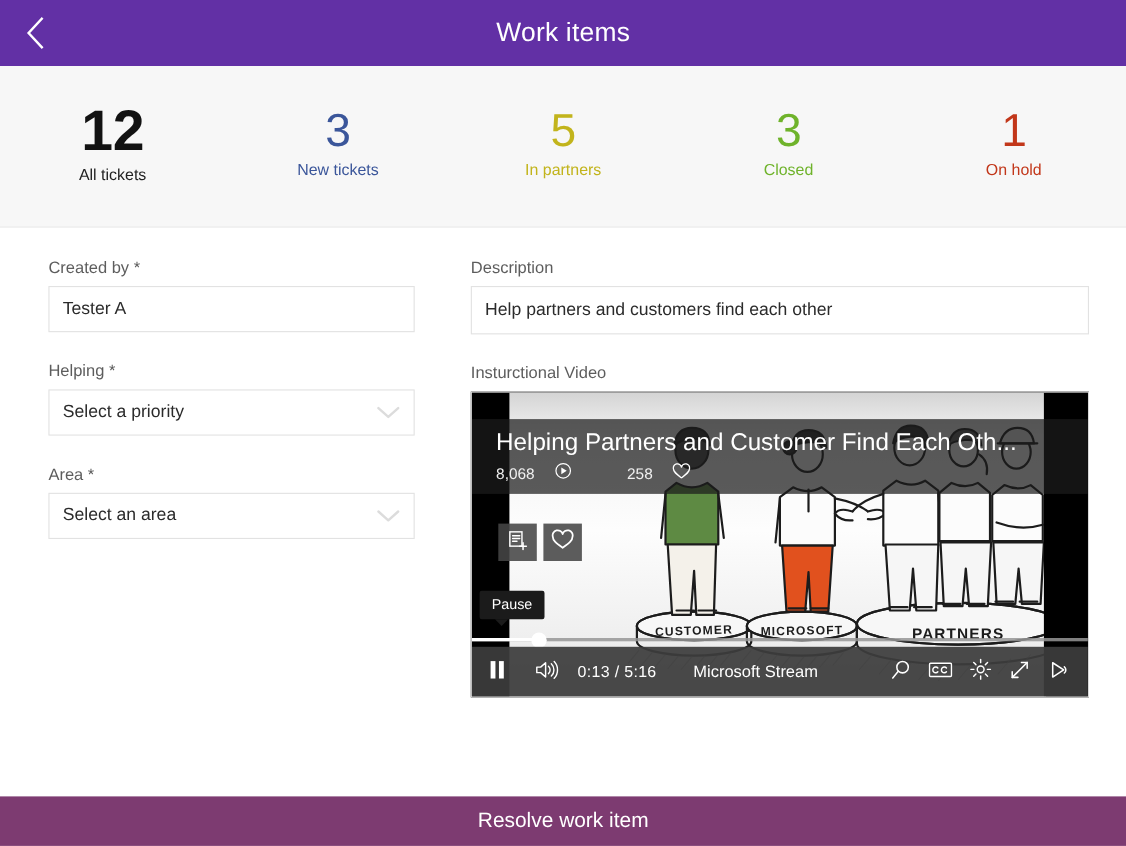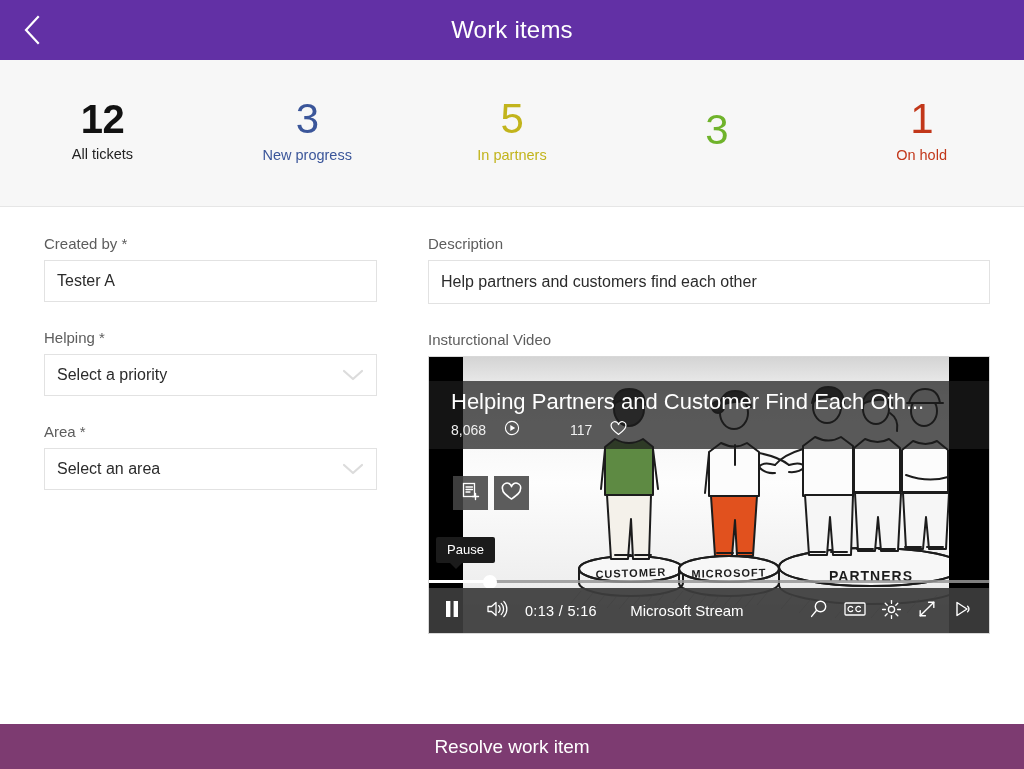--- a/index.html
+++ b/index.html
@@ -44,21 +44,21 @@
     display: flex;
     align-items: center;
     padding: 0 0 6px 0;
   }
   .stat {
     flex: 1 1 0;
     text-align: center;
     cursor: pointer;
   }
   .stat-value {
-    font-size: 40px;
+    font-size: 52px;
     font-weight: 700;
     line-height: 1.05;
     letter-spacing: -.5px;
   }
   .stat-label {
     font-size: 14.5px;
     margin-top: 6px;
     font-weight: 400;
   }
   .stat-0 .stat-value { font-weight: 700; }
@@ -267,30 +267,31 @@
 
 <div class="stats-band">
 
   <div class="stat stat-0">
     <div class="stat-value" style="color:#121212">12</div>
     <div class="stat-label" style="color:#222222">All tickets</div>
   </div>
 
   <div class="stat stat-1">
     <div class="stat-value" style="color:#3b569a">3</div>
-    <div class="stat-label" style="color:#3b569a">New progress</div>
+    <div class="stat-label" style="color:#3b569a">New tickets</div>
   </div>
 
   <div class="stat stat-2">
     <div class="stat-value" style="color:#c2b41c">5</div>
     <div class="stat-label" style="color:#c2b41c">In partners</div>
   </div>
 
   <div class="stat stat-3">
     <div class="stat-value" style="color:#6fb32b">3</div>
+    <div class="stat-label" style="color:#6fb32b">Closed</div>
   </div>
 
   <div class="stat stat-4">
     <div class="stat-value" style="color:#c2371a">1</div>
     <div class="stat-label" style="color:#c2371a">On hold</div>
   </div>
 
 </div>
 
 <div class="body-area">
@@ -439,21 +440,21 @@
           <div class="video-title">Helping Partners and Customer Find Each Oth...</div>
           <div class="video-meta">
             <span>8,068</span>
             <span>
               <svg width="16" height="16" viewBox="0 0 16 16" aria-hidden="true">
                 <circle cx="8" cy="8" r="6.6" fill="none" stroke="#ffffff" stroke-width="1.1"></circle>
                 <polygon points="6.3,4.9 11.2,8 6.3,11.1" fill="#ffffff"></polygon>
               </svg>
             </span>
             <span class="gap"></span>
-            <span>117</span>
+            <span>258</span>
             <span>
               <svg width="17" height="15" viewBox="0 0 17 15" aria-hidden="true">
                 <path d="M8.5 13.4 C4 10 1.2 8 1.2 5.2 A3.7 3.7 0 0 1 8.5 3.6 A3.7 3.7 0 0 1 15.8 5.2 C15.8 8 13 10 8.5 13.4Z" fill="none" stroke="#ffffff" stroke-width="1.2" stroke-linejoin="round"></path>
               </svg>
             </span>
           </div>
         </div>
 
         <div class="overlay-actions">
           <div class="ov-btn">

